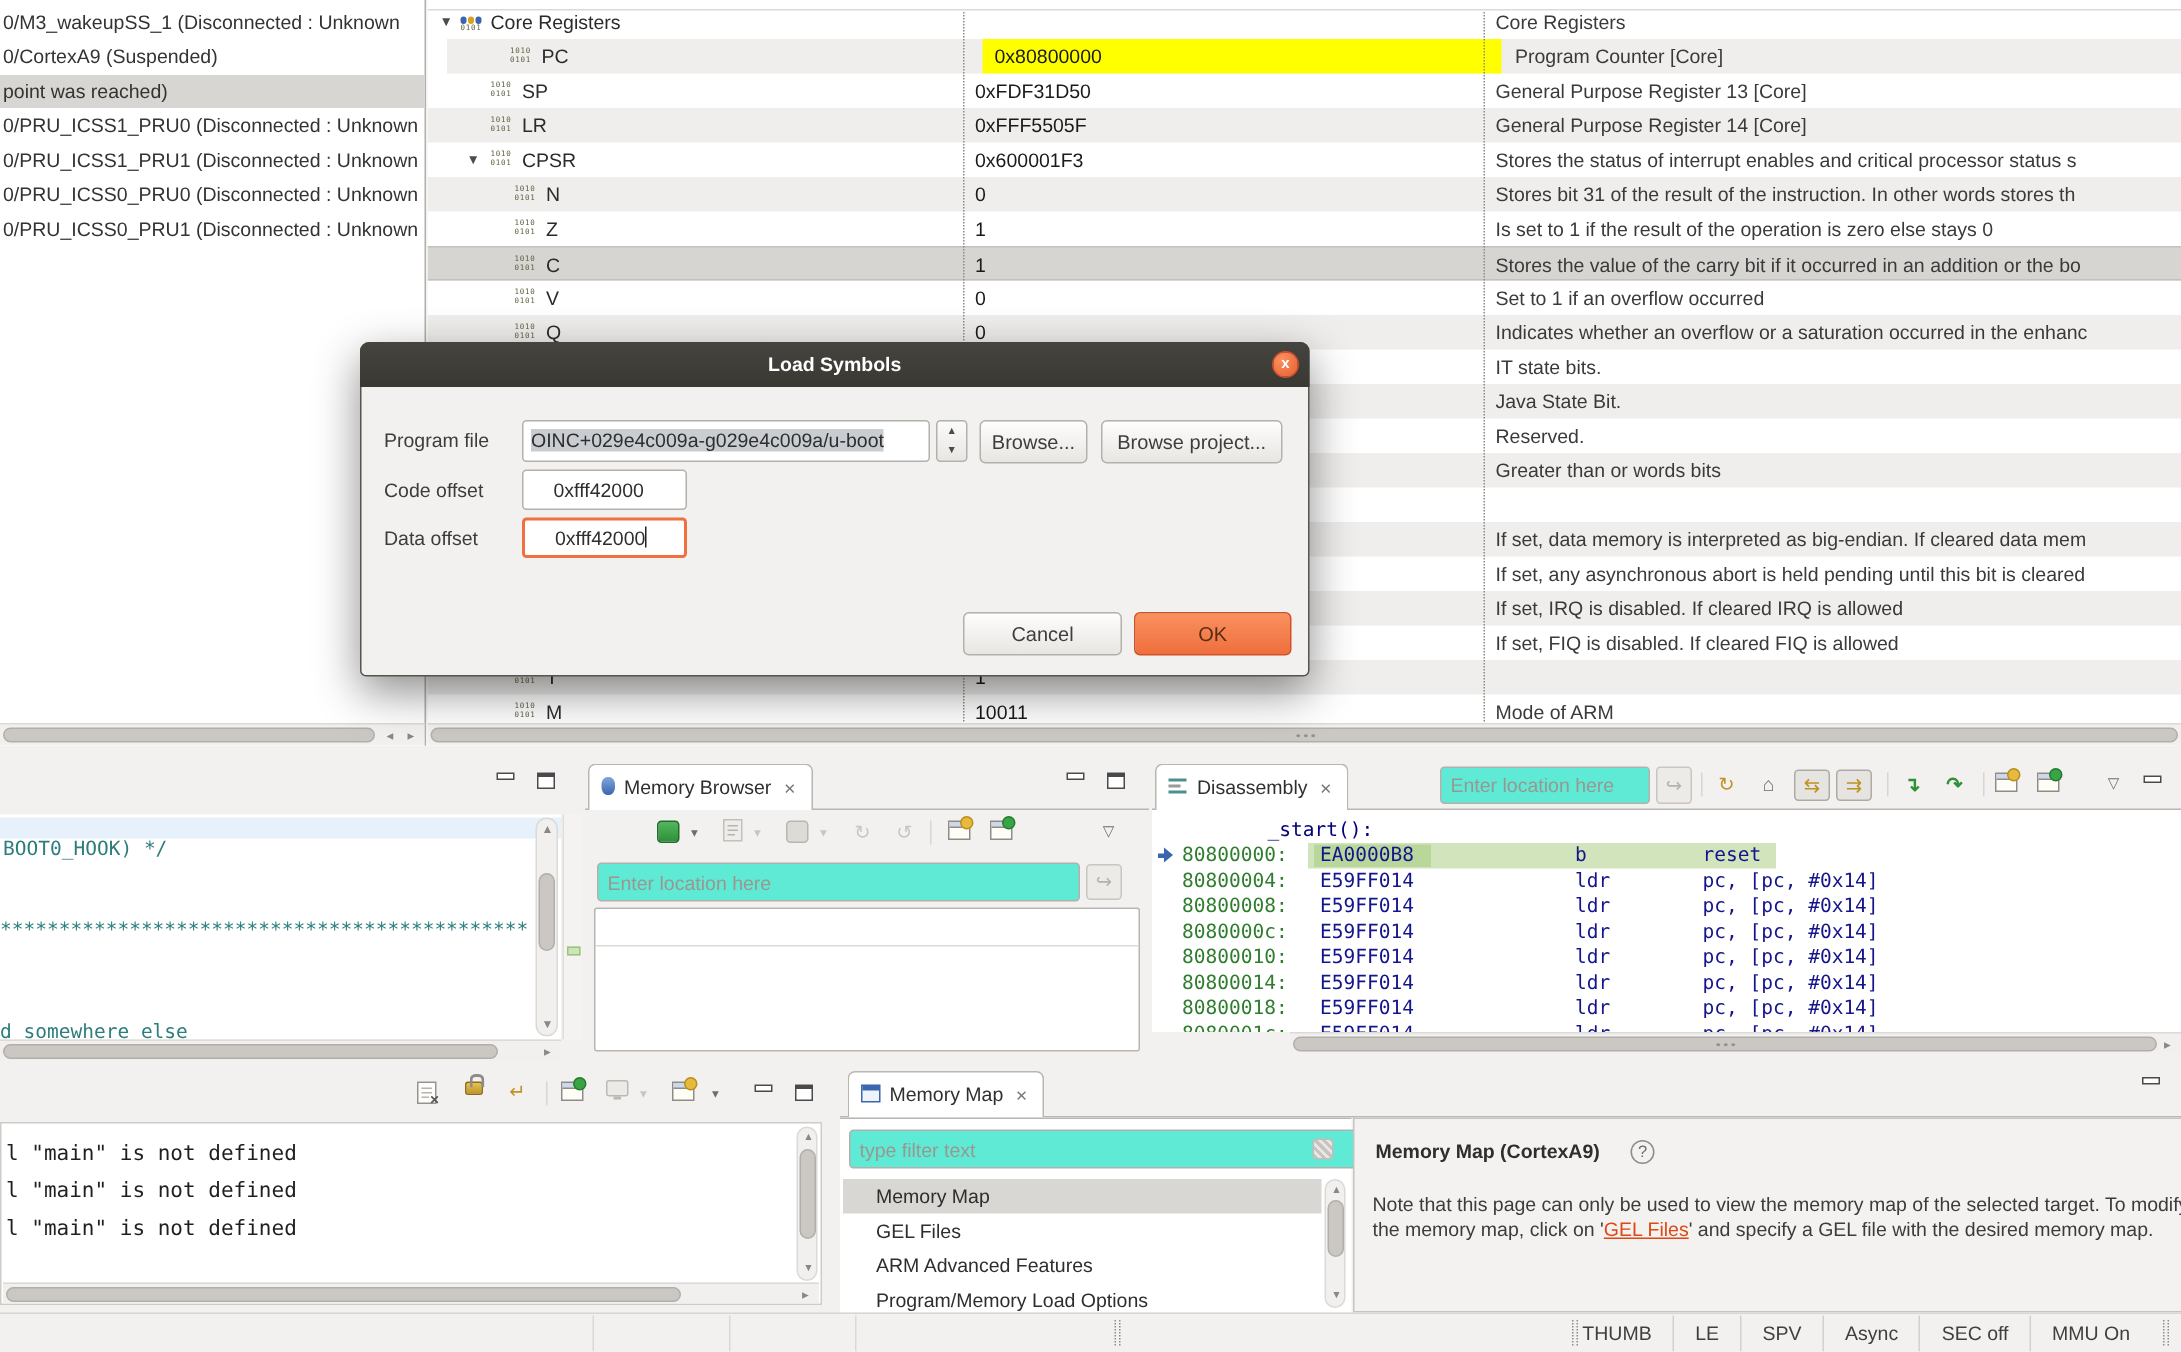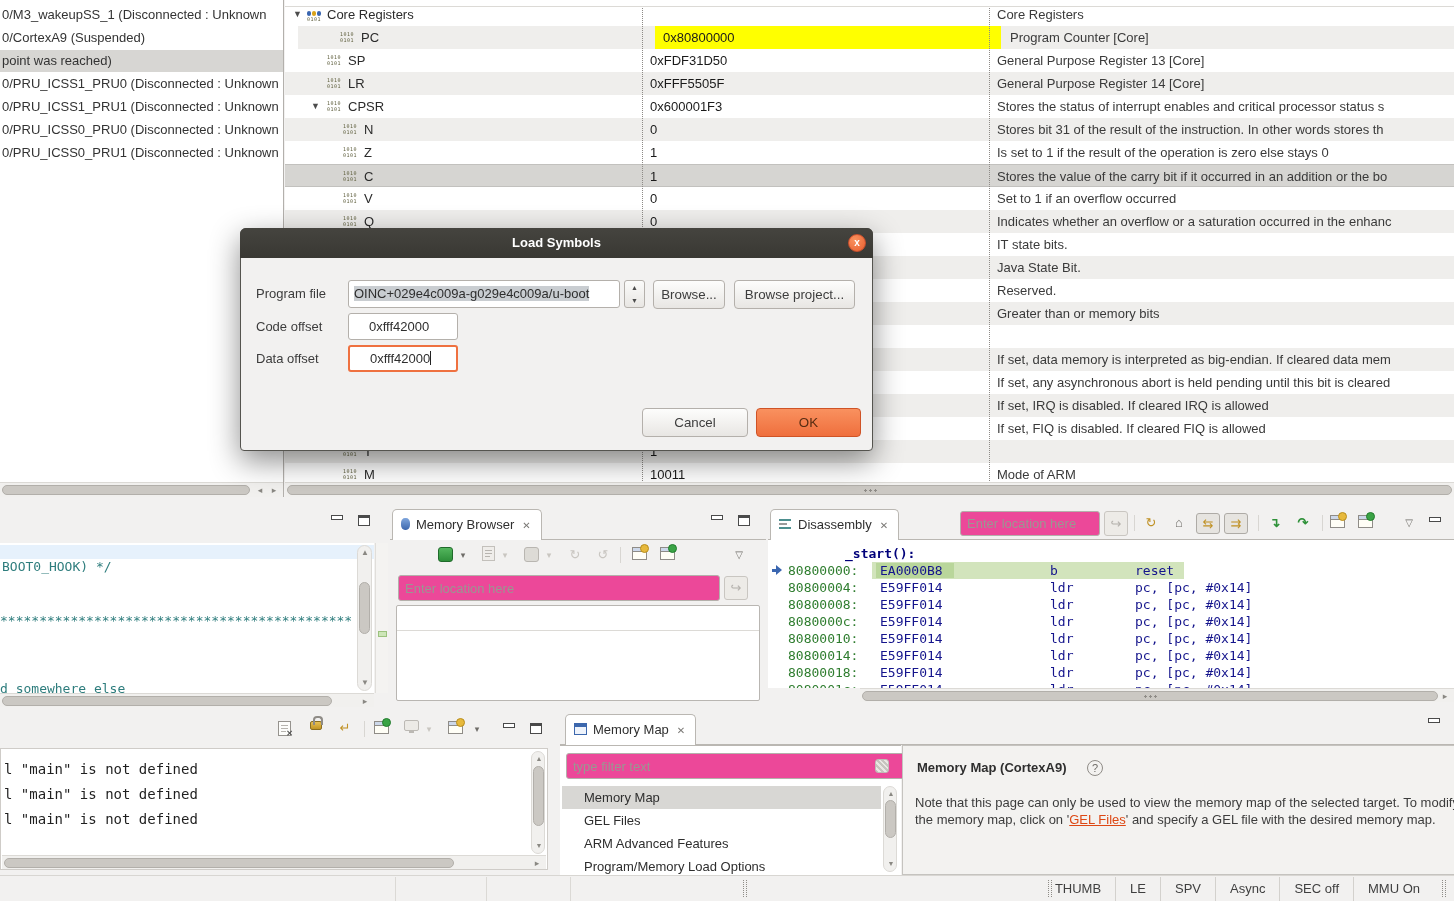--- a/index.html
+++ b/index.html
@@ -78,21 +78,21 @@
   .mi-lock:before{content:"";position:absolute;left:2px;top:-6px;width:6px;height:7px;border:2px solid #8f8c87;border-bottom:none;border-radius:4px 4px 0 0}
   .mi-mon{position:absolute;width:15px;height:11px;border:1px solid #bcb9b4;background:#eceae6;border-radius:2px;top:2px}
   .mi-mon:after{content:"";position:absolute;left:4px;bottom:-3px;width:5px;height:2px;background:#bcb9b4}
   .mi-clearx:after{content:"✕";position:absolute;right:-3px;bottom:-3px;font-size:8px;font-weight:bold;color:#555}
 
   .g-refresh:before{content:"↻"}.g-refresh2:before{content:"↺"}.g-home:before{content:"⌂"}
   .g-swap:before{content:"⇆"}.g-darr:before{content:"⇉"}.g-step:before{content:"↴"}
   .g-ret:before{content:"↷"}.g-chev:before{content:"▽"}.g-dd:before{content:"▾"}
   .g-wrap:before{content:"↵"}.g-go:before{content:"↪"}.g-left:before{content:"◂"}.g-right:before{content:"▸"}
 
-  .textinput{position:absolute;background:#ec4899;border:1px solid #b4b0ab;border-radius:3px;font-family:"Liberation Sans",sans-serif;font-size:13px;color:#2e2e2e;padding:0 6px;outline:none}
+  .textinput{position:absolute;background:#5eead4;border:1px solid #b4b0ab;border-radius:3px;font-family:"Liberation Sans",sans-serif;font-size:13px;color:#2e2e2e;padding:0 6px;outline:none}
   .textinput::placeholder{color:#9a9792}
   .gobtn{position:absolute;width:24px;height:24px;border:1px solid #c9c6c1;border-radius:3px;background:#edebe7;color:#b5b2ad;text-align:center;line-height:22px;font-size:13px}
 
   
   #editor-panel{position:absolute;left:0;top:505px;width:388px;height:202px}
   #editor-content{position:absolute;left:0;top:38px;width:374px;height:150px;background:#fff;overflow:hidden}
   .cur-line{position:absolute;left:0;top:2px;width:100%;height:14px;background:#e6f1fc}
   .code-line{position:absolute;left:2px;font-family:"DejaVu Sans Mono",monospace;font-size:13px;color:#2e7d7d;white-space:pre}
   #editor-ruler{position:absolute;right:0;top:38px;width:13px;height:150px;background:#f4f3f1;border-left:1px solid #e0deda}
   .annot{position:absolute;left:2px;width:9px;height:6px;background:#cde6b8;border:1px solid #9cc27e}
@@ -280,21 +280,21 @@
       <div class="reg-row stripe" style="top: 256px;">
         <div class="reg-val"></div>
         <div class="reg-desc">Java State Bit.</div>
       </div>
       <div class="reg-row" style="top: 279px;">
         <div class="reg-val"></div>
         <div class="reg-desc">Reserved.</div>
       </div>
       <div class="reg-row stripe" style="top: 302px;">
         <div class="reg-val"></div>
-        <div class="reg-desc">Greater than or memory bits</div>
+        <div class="reg-desc">Greater than or words bits</div>
       </div>
       <div class="reg-row" style="top: 325px;">
         <div class="reg-val"></div>
       </div>
       <div class="reg-row stripe" style="top: 348px;">
         <div class="reg-val"></div>
         <div class="reg-desc">If set, data memory is interpreted as big-endian. If cleared data mem</div>
       </div>
       <div class="reg-row" style="top: 371px;">
         <div class="reg-val"></div>
@@ -408,21 +408,21 @@
     <span class="sep" style="left:490px;top:10px"></span>
     <span class="tbi green g-step" style="left:498px;top:9px"></span>
     <span class="tbi green g-ret" style="left:526px;top:9px"></span>
     <span class="sep" style="left:554px;top:10px"></span>
     <span class="mi-win star" style="left:562px;top:10px"></span>
     <span class="mi-win pin" style="left:590px;top:10px"></span>
     <span class="tbi g-chev" style="left:632px;top:9px;font-size:10px"></span>
     <span class="win-min" style="position:absolute;left:660px;top:12px"></span>
   </div>
   <div id="dis-content">
-    <div class="dis-line" style="top:5px;left:77px;color:#00007a;font-weight:bold">_start():</div>
+    <div class="dis-line" style="top:5px;left:77px;color:#00007a;font-weight:normal">_start():</div>
     <div id="dis-rows">
         <div class="dis-line" style="top: 22px; left: 0px; right: 0px;"><div class="dis-hl"><b></b></div><span class="pcarr"></span><span class="dis-addr">80800000:</span><span class="dis-op">EA0000B8</span><span class="dis-mn">b</span><span class="dis-ops">reset</span></div>
         <div class="dis-line" style="top: 39px; left: 0px; right: 0px;"><span class="dis-addr">80800004:</span><span class="dis-op">E59FF014</span><span class="dis-mn">ldr</span><span class="dis-ops">pc, [pc, #0x14]</span></div>
         <div class="dis-line" style="top: 56px; left: 0px; right: 0px;"><span class="dis-addr">80800008:</span><span class="dis-op">E59FF014</span><span class="dis-mn">ldr</span><span class="dis-ops">pc, [pc, #0x14]</span></div>
         <div class="dis-line" style="top: 73px; left: 0px; right: 0px;"><span class="dis-addr">8080000c:</span><span class="dis-op">E59FF014</span><span class="dis-mn">ldr</span><span class="dis-ops">pc, [pc, #0x14]</span></div>
         <div class="dis-line" style="top: 90px; left: 0px; right: 0px;"><span class="dis-addr">80800010:</span><span class="dis-op">E59FF014</span><span class="dis-mn">ldr</span><span class="dis-ops">pc, [pc, #0x14]</span></div>
         <div class="dis-line" style="top: 107px; left: 0px; right: 0px;"><span class="dis-addr">80800014:</span><span class="dis-op">E59FF014</span><span class="dis-mn">ldr</span><span class="dis-ops">pc, [pc, #0x14]</span></div>
         <div class="dis-line" style="top: 124px; left: 0px; right: 0px;"><span class="dis-addr">80800018:</span><span class="dis-op">E59FF014</span><span class="dis-mn">ldr</span><span class="dis-ops">pc, [pc, #0x14]</span></div>
         <div class="dis-line" style="top: 141px; left: 0px; right: 0px;"><span class="dis-addr">8080001c:</span><span class="dis-op">E59FF014</span><span class="dis-mn">ldr</span><span class="dis-ops">pc, [pc, #0x14]</span></div>
       </div>

